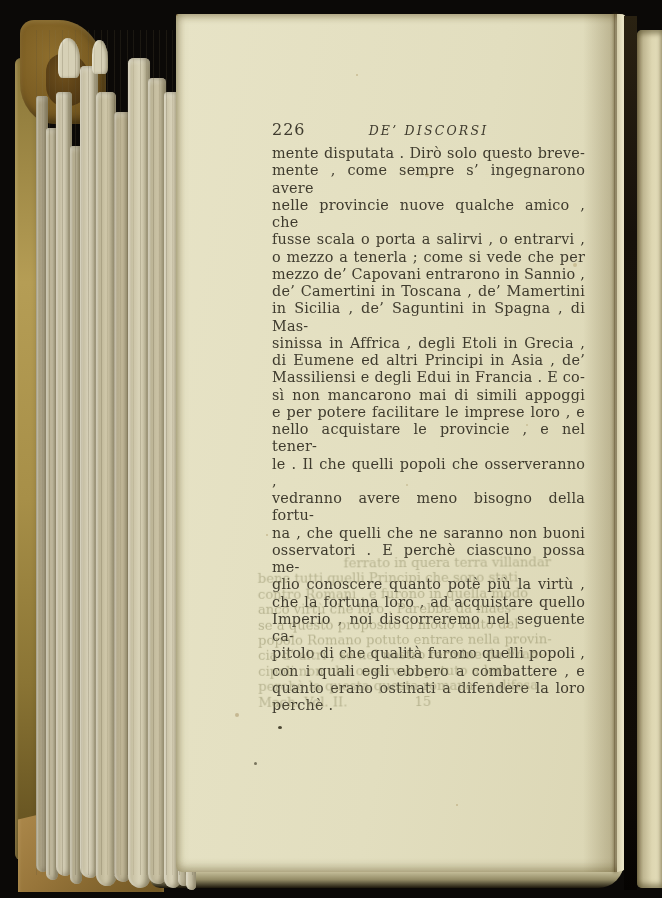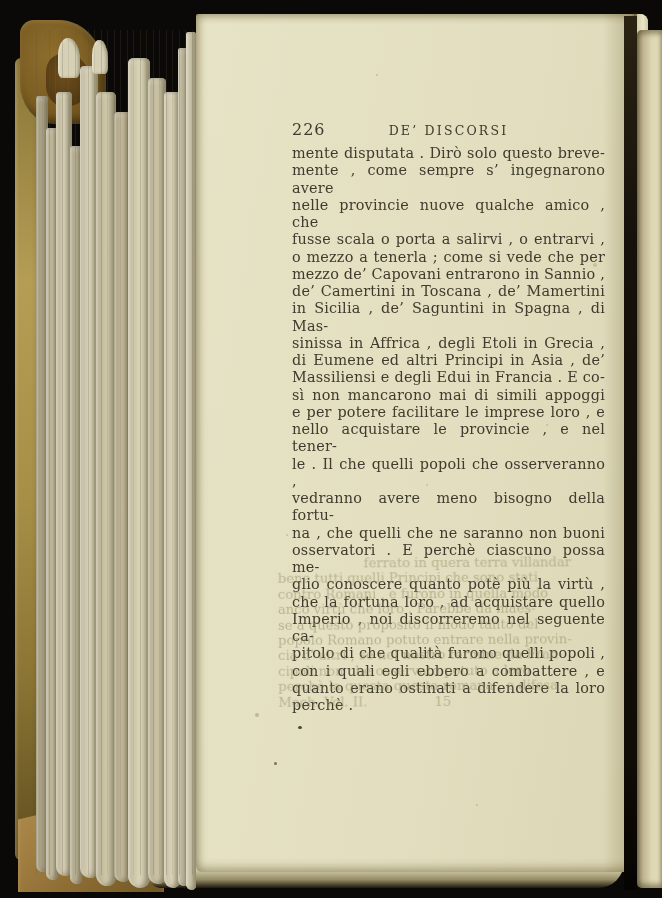--- a/index.html
+++ b/index.html
@@ -63,21 +63,21 @@
     pointer-events:none;
   }
   .bump{
     position:absolute;background:#d6d0b6;border-radius:45% 55% 20% 20%;
     box-shadow:inset -2px 0 3px rgba(80,70,40,.4), inset 1px 1px 2px rgba(255,255,248,.5);
   }
   .bump.b1{left:58px;top:38px;width:22px;height:40px;}
   .bump.b2{left:92px;top:40px;width:16px;height:34px;}
   
   .page{
-    position:absolute;left:196px;top:14px;width:452px;height:858px;
+    position:absolute;left:176px;top:14px;width:452px;height:858px;
     background:linear-gradient(100deg,#e7e3c6 0%,#e2debf 55%,#dbd6b4 100%);
     border-radius:3px 8px 10px 6px;
     box-shadow:
       inset 0 3px 7px rgba(100,88,45,.38),
       inset 4px 0 8px rgba(115,100,55,.22),
       inset 0 -5px 9px rgba(100,88,45,.32);
   }
   .page-darken-right{
     position:absolute;top:0;right:13px;width:32px;height:100%;
     background:linear-gradient(90deg,transparent,rgba(95,78,35,.30));
@@ -100,21 +100,21 @@
     position:absolute;left:637px;top:30px;width:25px;height:858px;
     background:linear-gradient(90deg,#8f855f 0%,#bfb691 25%,#ded7b2 60%,#e4debb 100%);
     border-radius:5px 0 0 5px;
     box-shadow:inset 0 4px 5px rgba(80,70,35,.5), inset 0 -4px 5px rgba(80,70,35,.5);
   }
   
   .header{position:absolute;left:96px;top:106px;width:313px;height:20px;color:#3f3b2e;}
   .pagenum{position:absolute;left:0;top:0;font-size:16px;letter-spacing:1px;}
   .running-title{
     position:absolute;left:0;top:3px;width:100%;text-align:center;
-    font-size:12.5px;letter-spacing:2.2px;
+    font-size:12.5px;letter-spacing:2.2px;font-style:italic;
   }
   .bodytext{
     position:absolute;left:96px;top:131px;width:313px;
     color:#3f3b2e;font-size:14.4px;line-height:17.25px;
     letter-spacing:.2px;
   }
   .line{text-align:justify;text-align-last:justify;white-space:normal;}
   .line.para-end{text-align-last:left;}
   
   .ghost{

